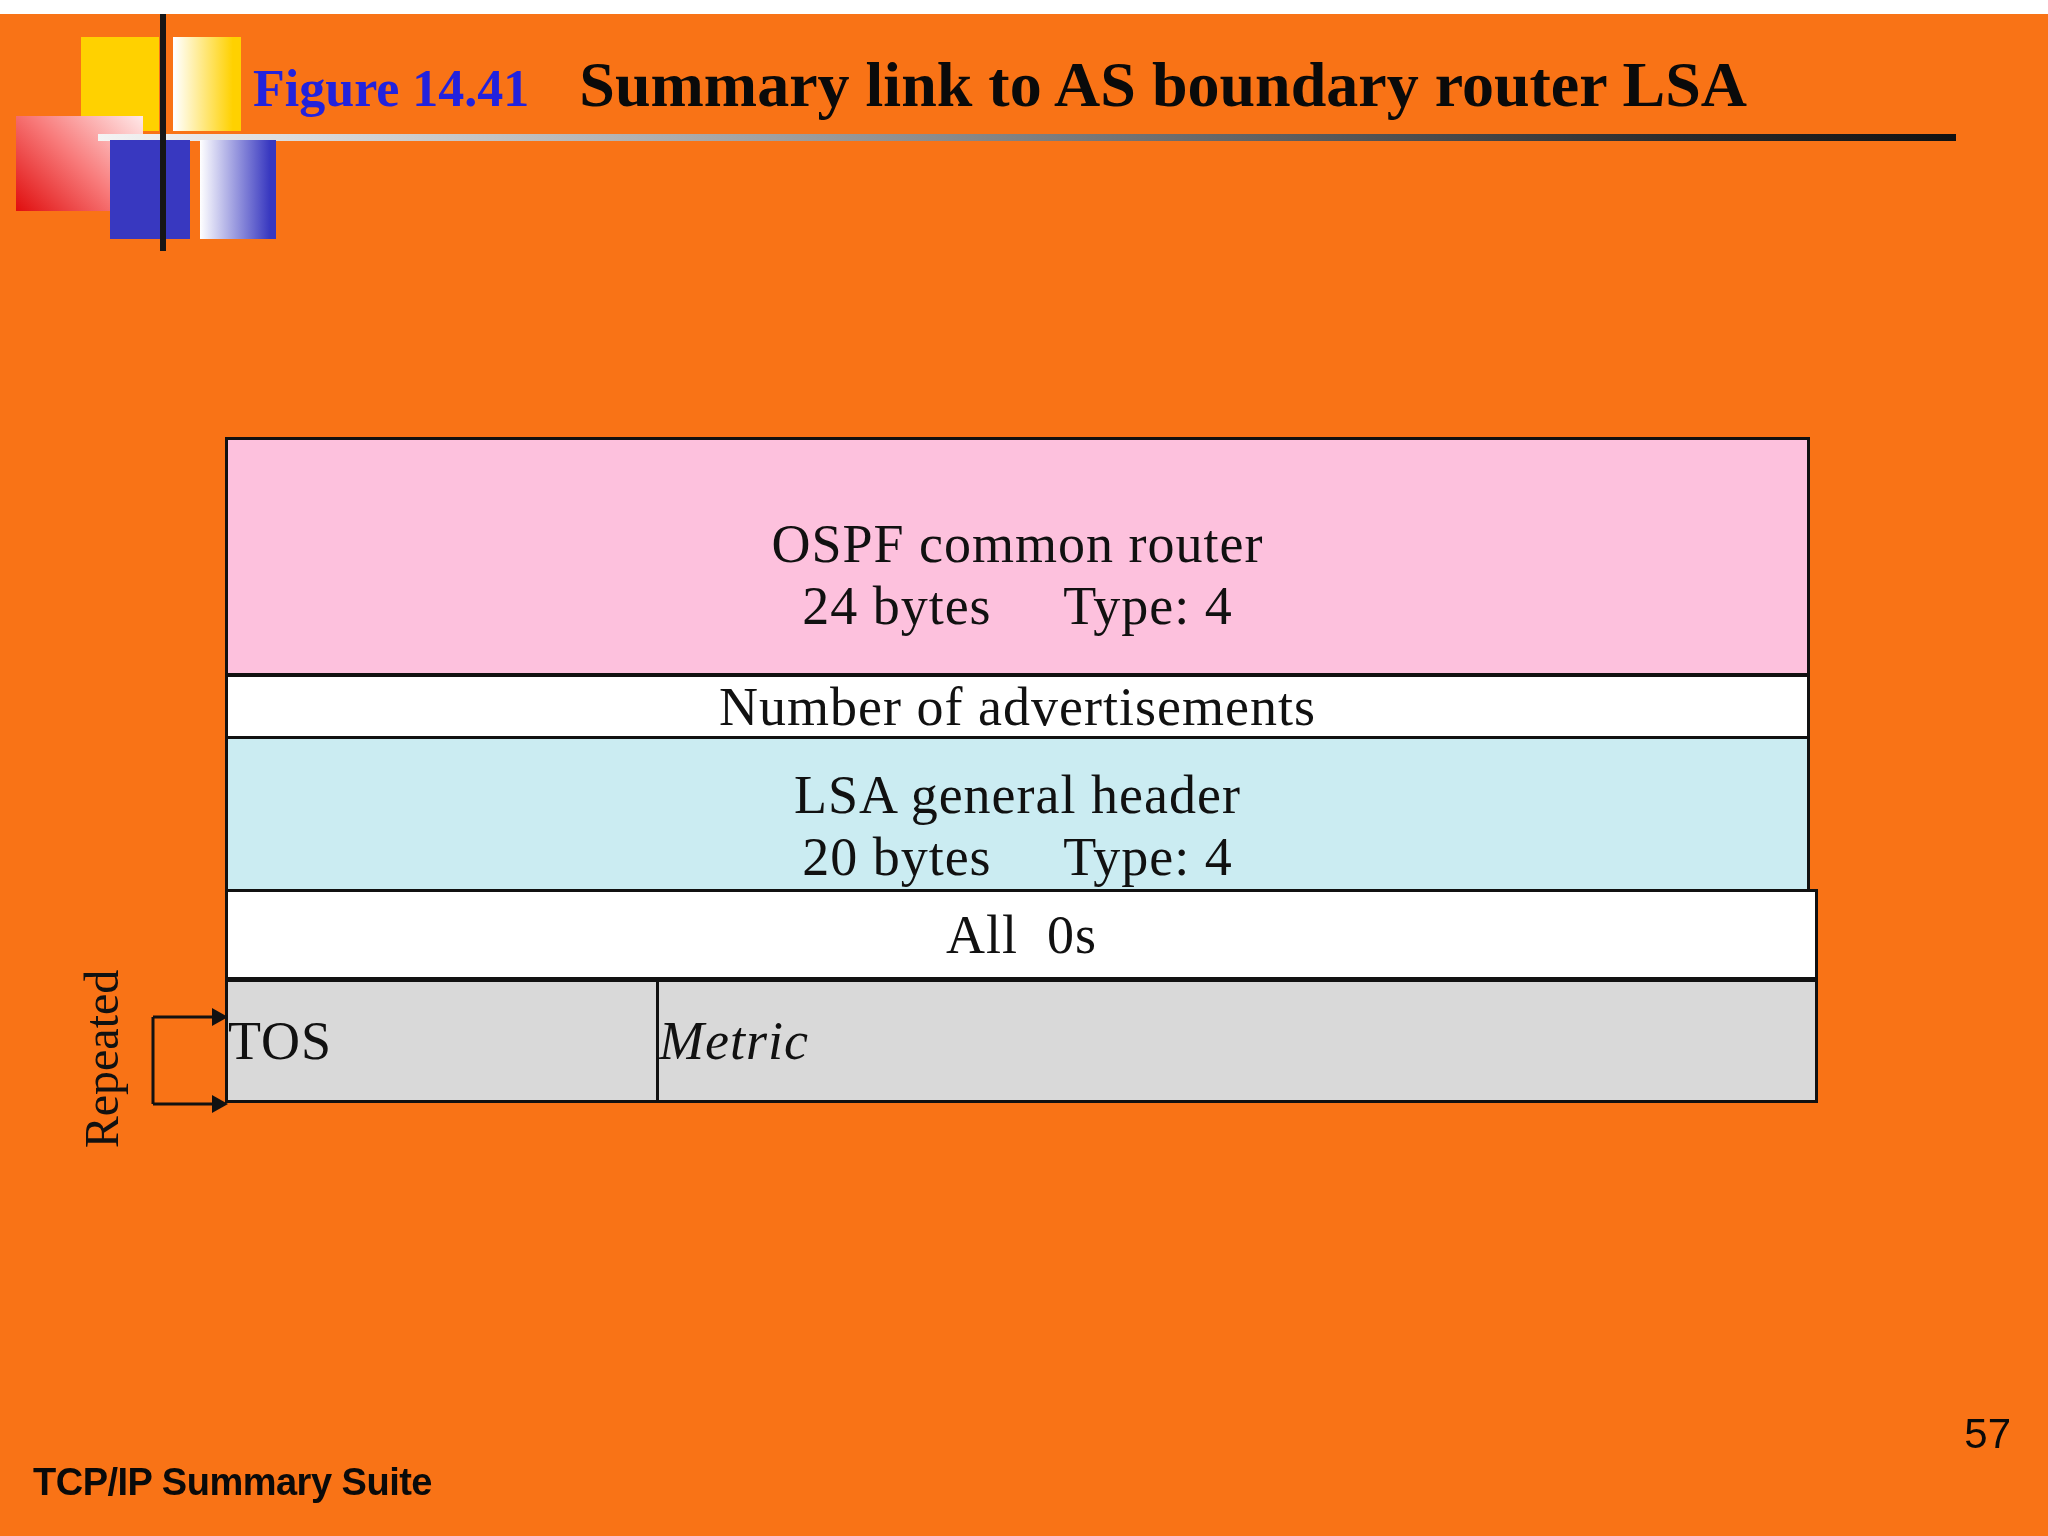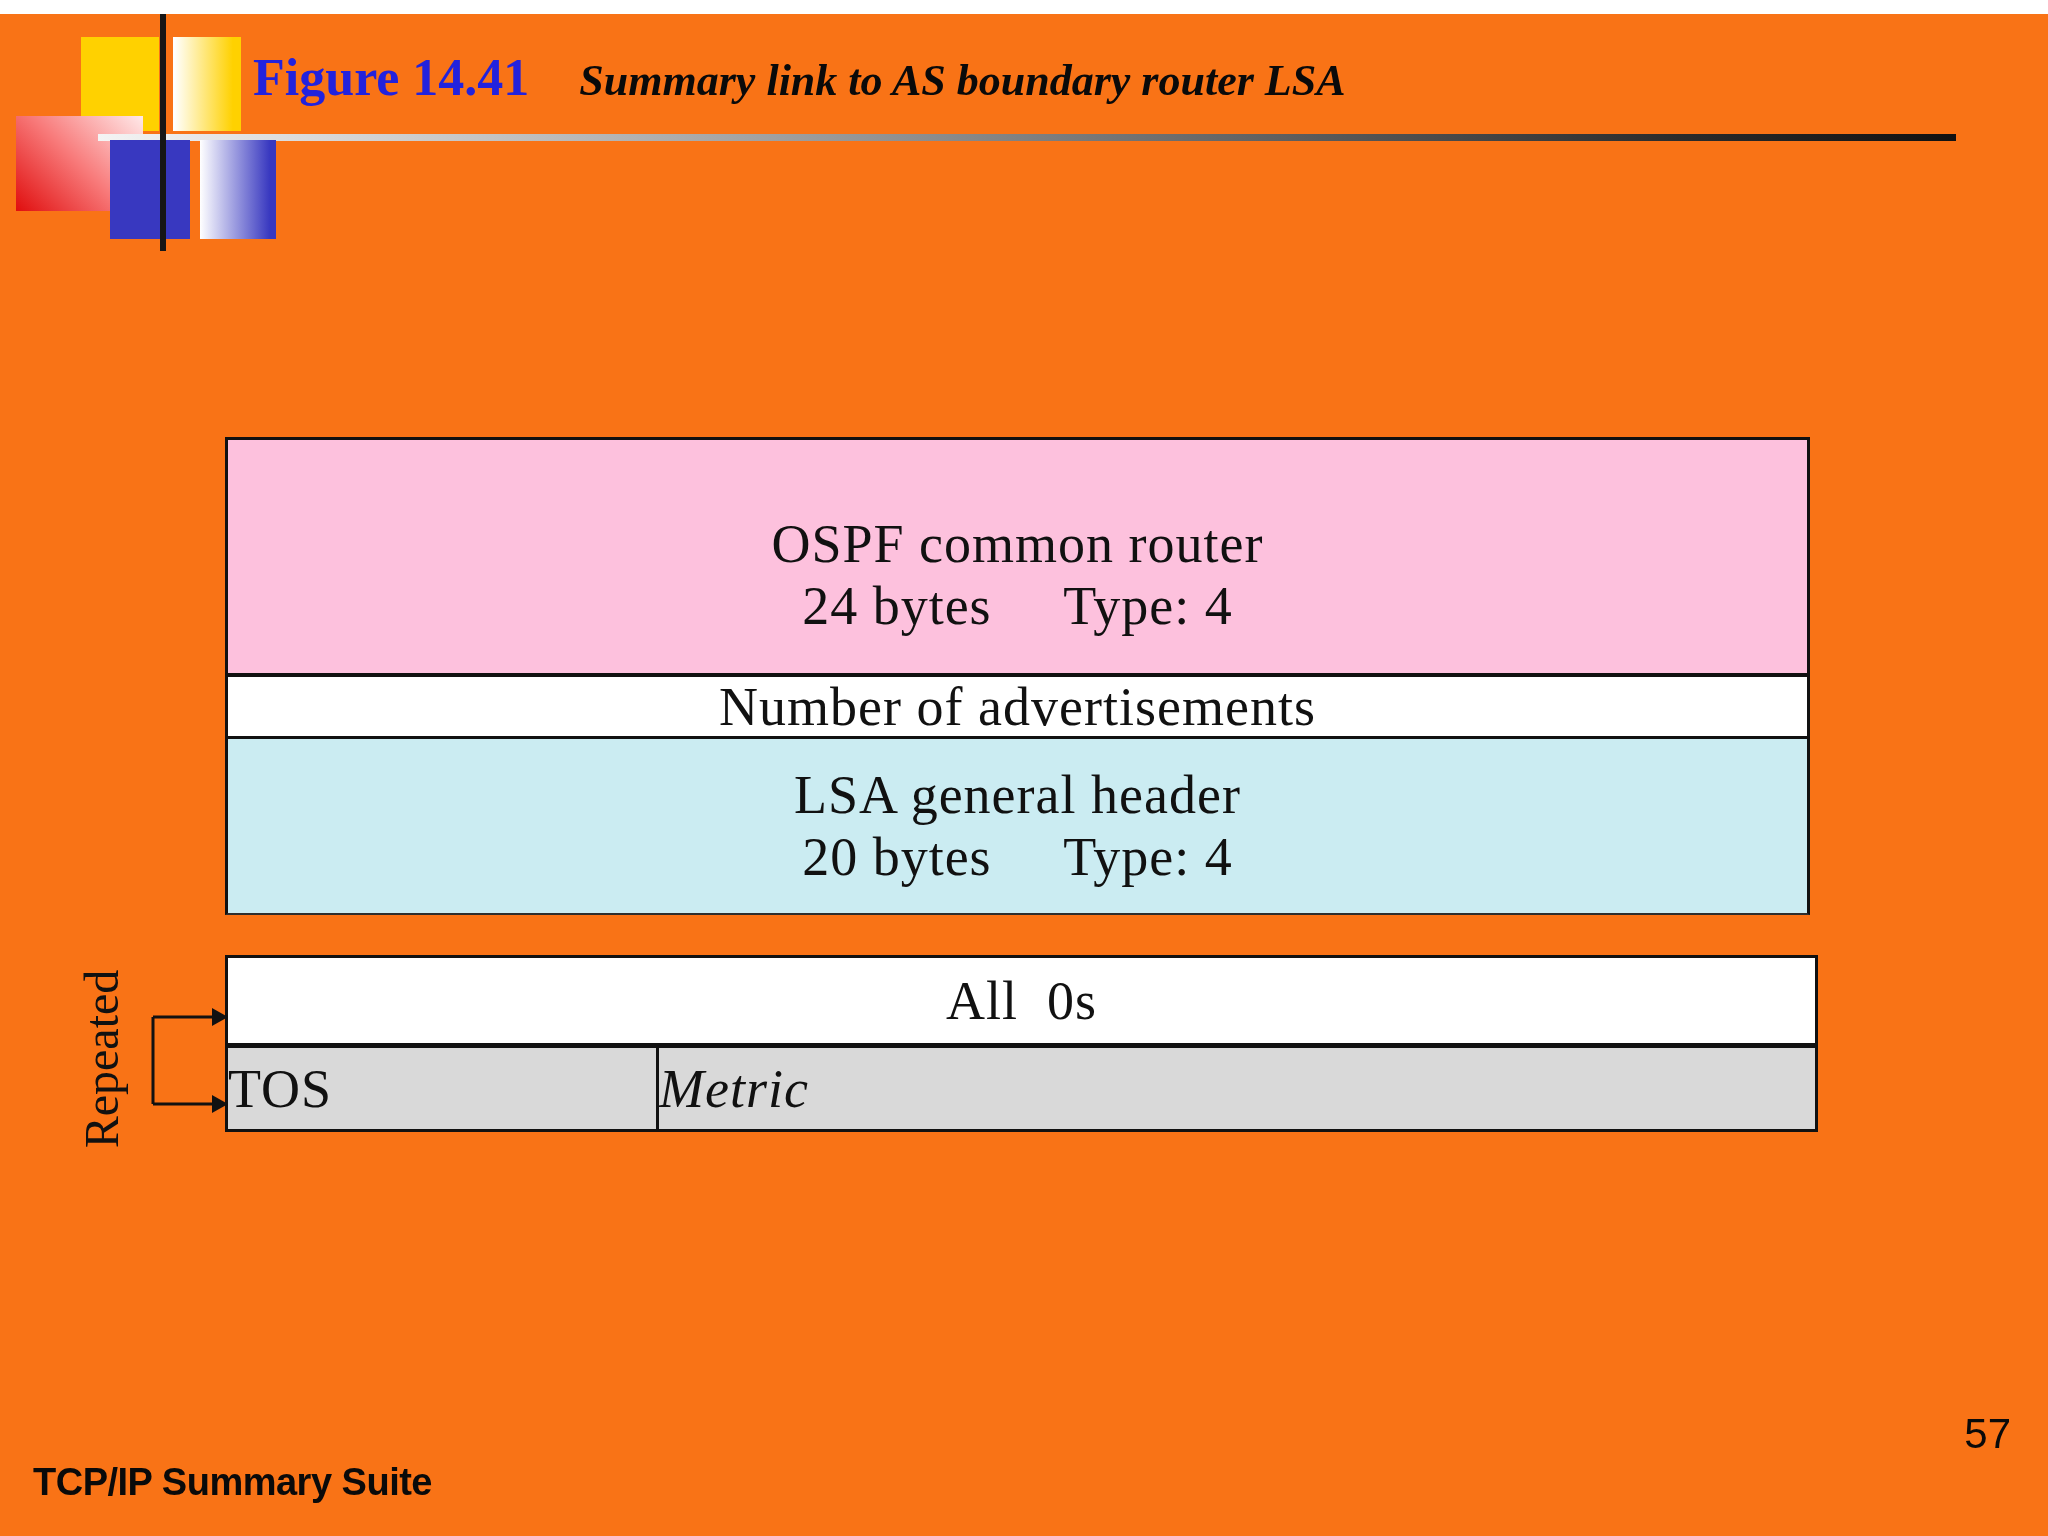--- a/index.html
+++ b/index.html
@@ -30,27 +30,27 @@
 
   
   .title-row {
     position: absolute; left: 253px; top: 34px;
     display: flex; align-items: baseline; gap: 50px; white-space: nowrap;
   }
   .figure-label {
     font-size: 52px; font-weight: bold; color: var(--figure-label-blue, #2222DD);
   }
   .figure-caption {
-    font-size: 44px; font-weight: bold; font-style: italic; color: #0a0a0a;
+    font-size: 64px; font-weight: bold; color: #0a0a0a;
   }
 
   
   .group { position: absolute; border: 3px solid #111; display: flex; flex-direction: column; }
   .upper-group { left: 225px; top: 423px; width: 1585px; height: 478px; border-bottom-width: 2px; border-bottom-color: #2e2e2e; }
-  .lower-group { left: 225px; top: 941px; width: 1593px; height: 177px; }
+  .lower-group { left: 225px; top: 875px; width: 1593px; height: 214px; }
 
   .box-row {
     display: flex; flex-direction: column; align-items: center; justify-content: center;
     width: 100%;
     font-size: 54px; color: #111; letter-spacing: 1px; text-align: center;
   }
   .box-line { white-space: pre; line-height: 62px; }
 
   .row-pink  { height: 237px; background: var(--pink, #FDC1DD); border-bottom: 4px solid #111; padding-top: 36px; }
   .row-white { height: 62px;  background: #ffffff; border-bottom: 3px solid #111; }

